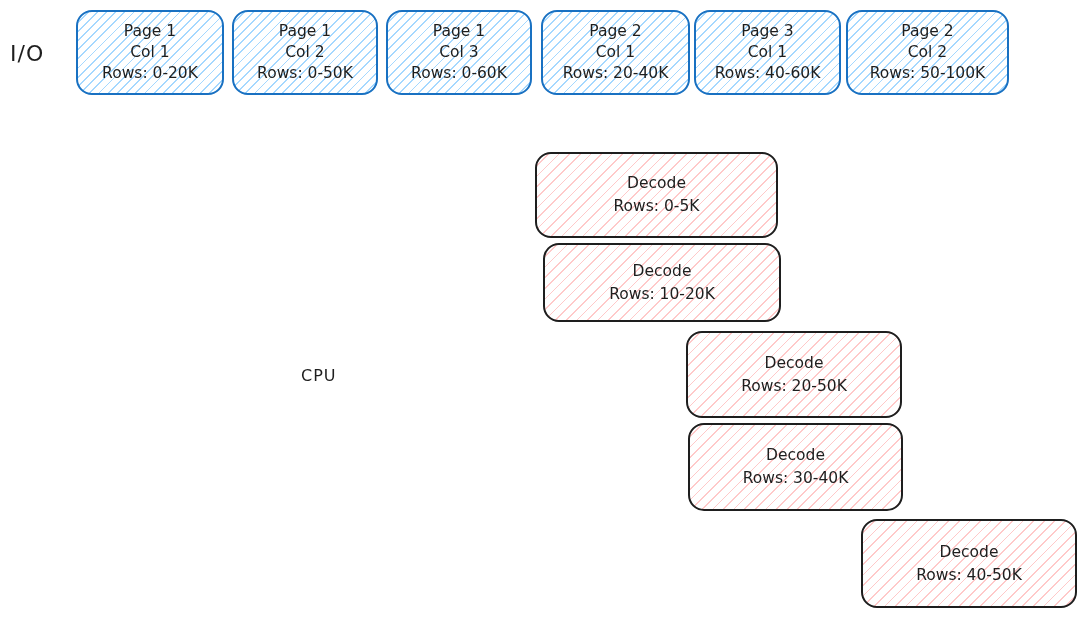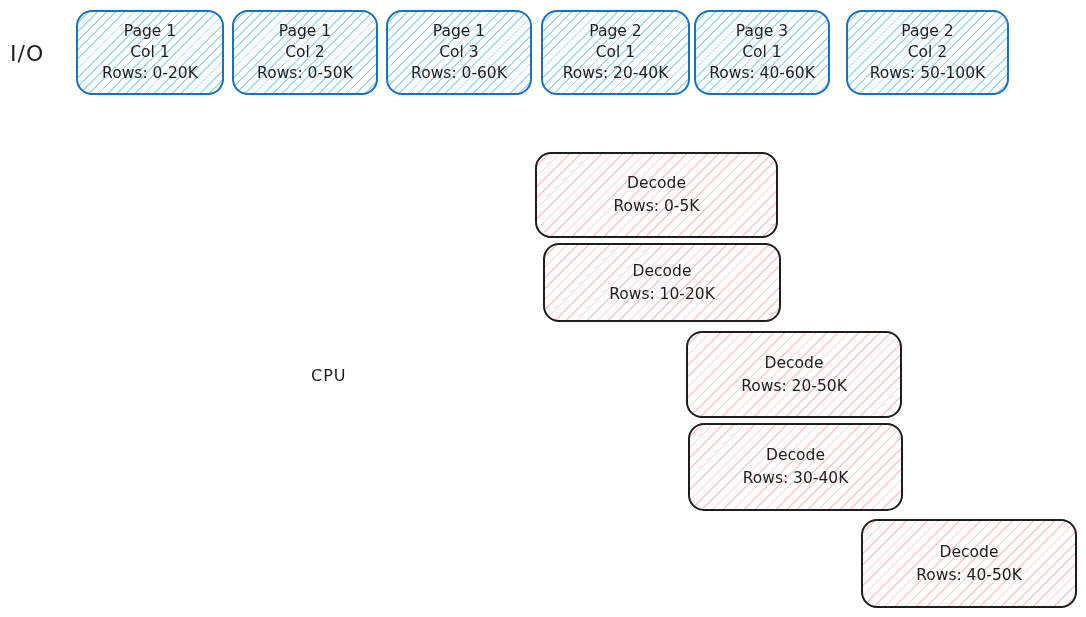--- a/index.html
+++ b/index.html
@@ -19,21 +19,21 @@
     overflow:hidden;
   }
   .canvas{position:relative;width:1086px;height:617px;}
   .lane-label{
     position:absolute;
     font-size:22px;
     letter-spacing:1px;
     color:var(--text);
   }
   .label-io{left:10px;top:41px;}
-  .label-cpu{left:311px;top:366px;font-size:16px;}
+  .label-cpu{left:301px;top:366px;font-size:16px;}
   .box{
     position:absolute;
     display:flex;flex-direction:column;
     align-items:center;justify-content:center;
     text-align:center;
     border-radius:16px;
     font-size:15.5px;
     line-height:21px;
   }
   .box span{display:block;white-space:nowrap;}
@@ -48,21 +48,21 @@
     background:repeating-linear-gradient(135deg,
       var(--cpu-hatch) 0px, var(--cpu-hatch) 1.2px,
       transparent 1.2px, transparent 7.5px);
     line-height:23px;
   }
   
   .io1{left:76px;  top:10px; width:148px; height:85px;}
   .io2{left:232px; top:10px; width:146px; height:85px;}
   .io3{left:386px; top:10px; width:146px; height:85px;}
   .io4{left:541px; top:10px; width:149px; height:85px;}
-  .io5{left:694px; top:10px; width:136px; height:85px;}
+  .io5{left:694px; top:10px; width:147px; height:85px;}
   .io6{left:846px; top:10px; width:163px; height:85px;}
   
   .cpu1{left:535px; top:152px; width:243px; height:86px;}
   .cpu2{left:543px; top:243px; width:238px; height:79px;}
   .cpu3{left:686px; top:331px; width:216px; height:87px;}
   .cpu4{left:688px; top:423px; width:215px; height:88px;}
   .cpu5{left:861px; top:519px; width:216px; height:89px;}
 </style>
 </head>
 <body>

